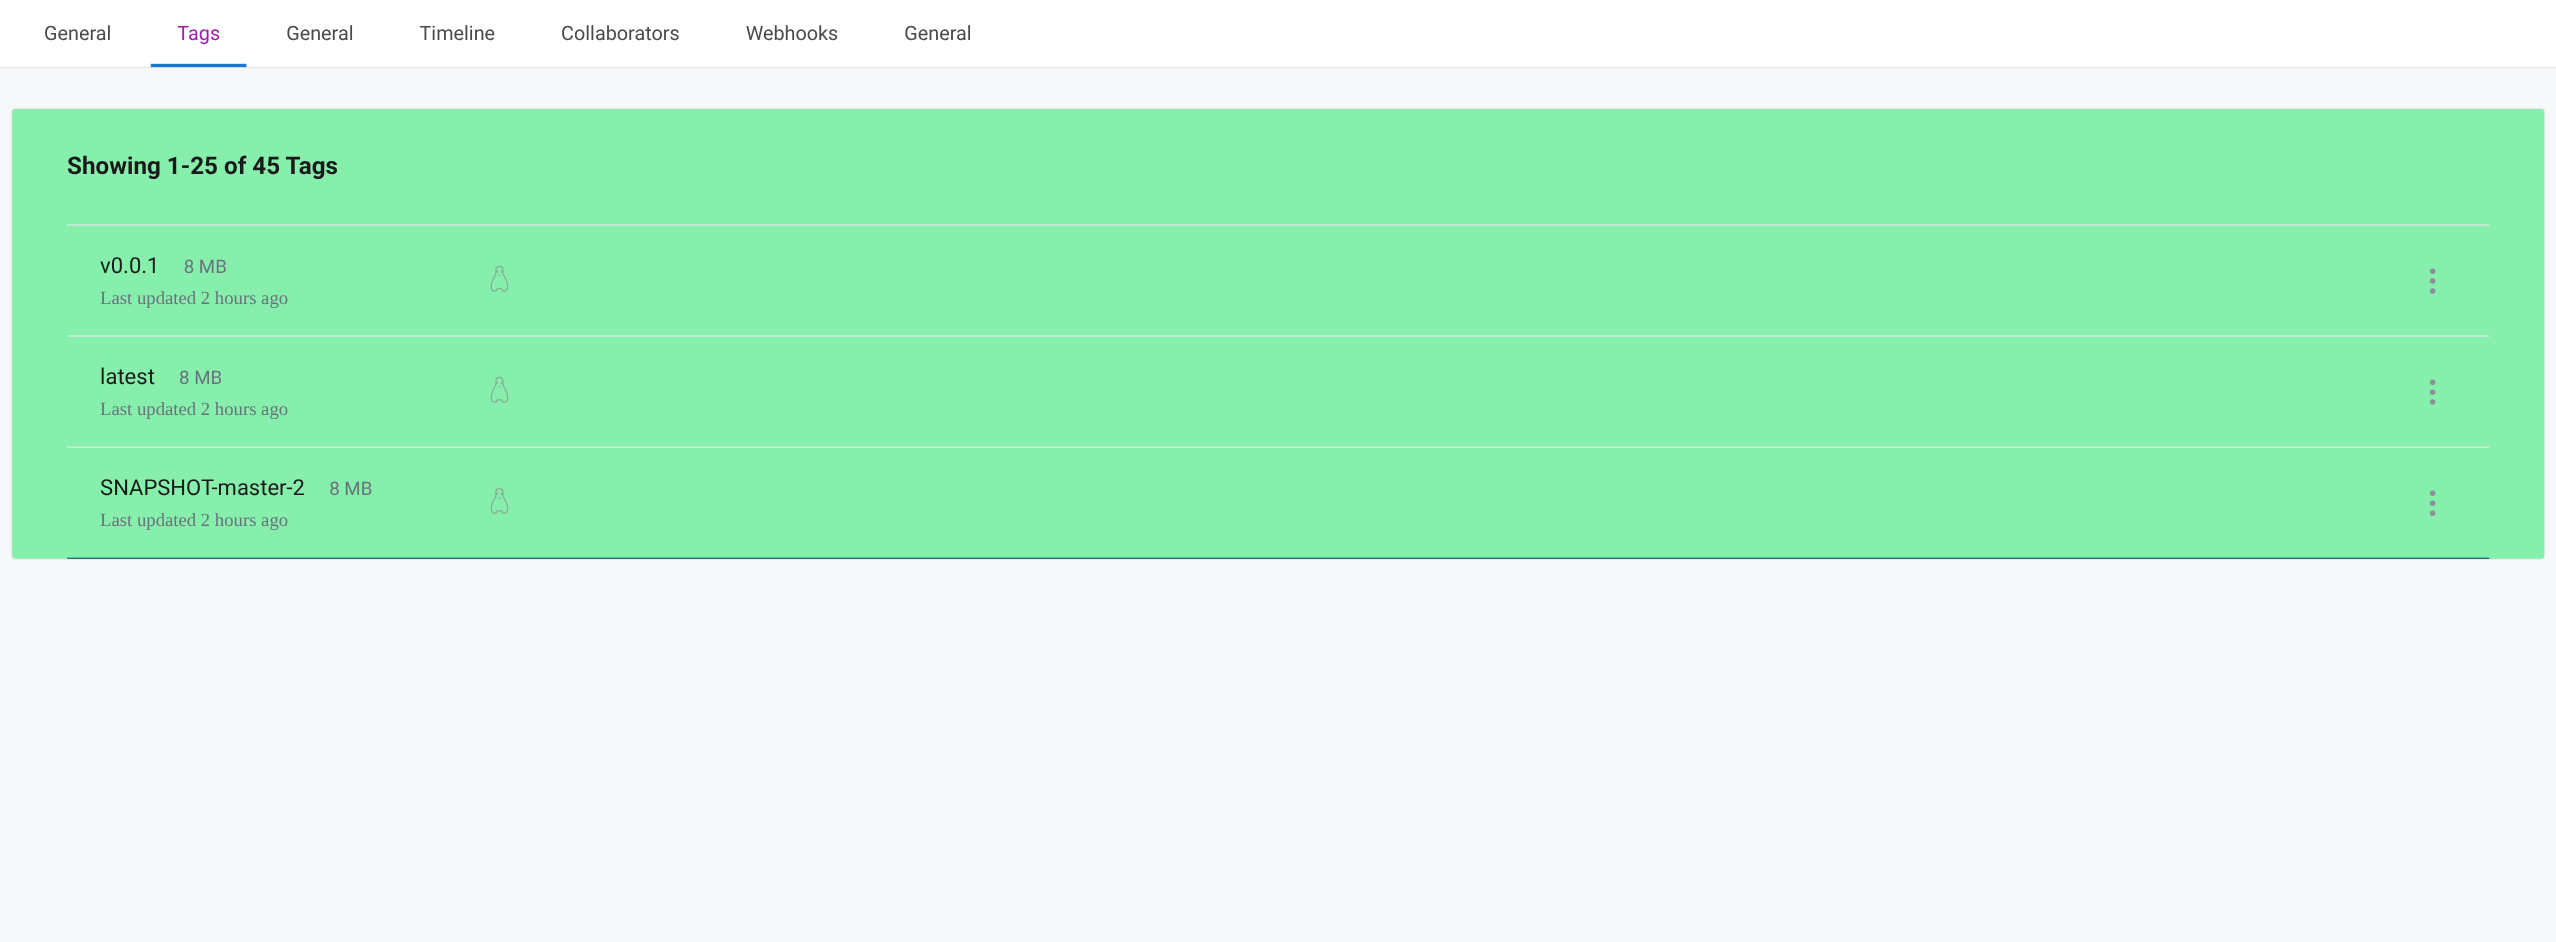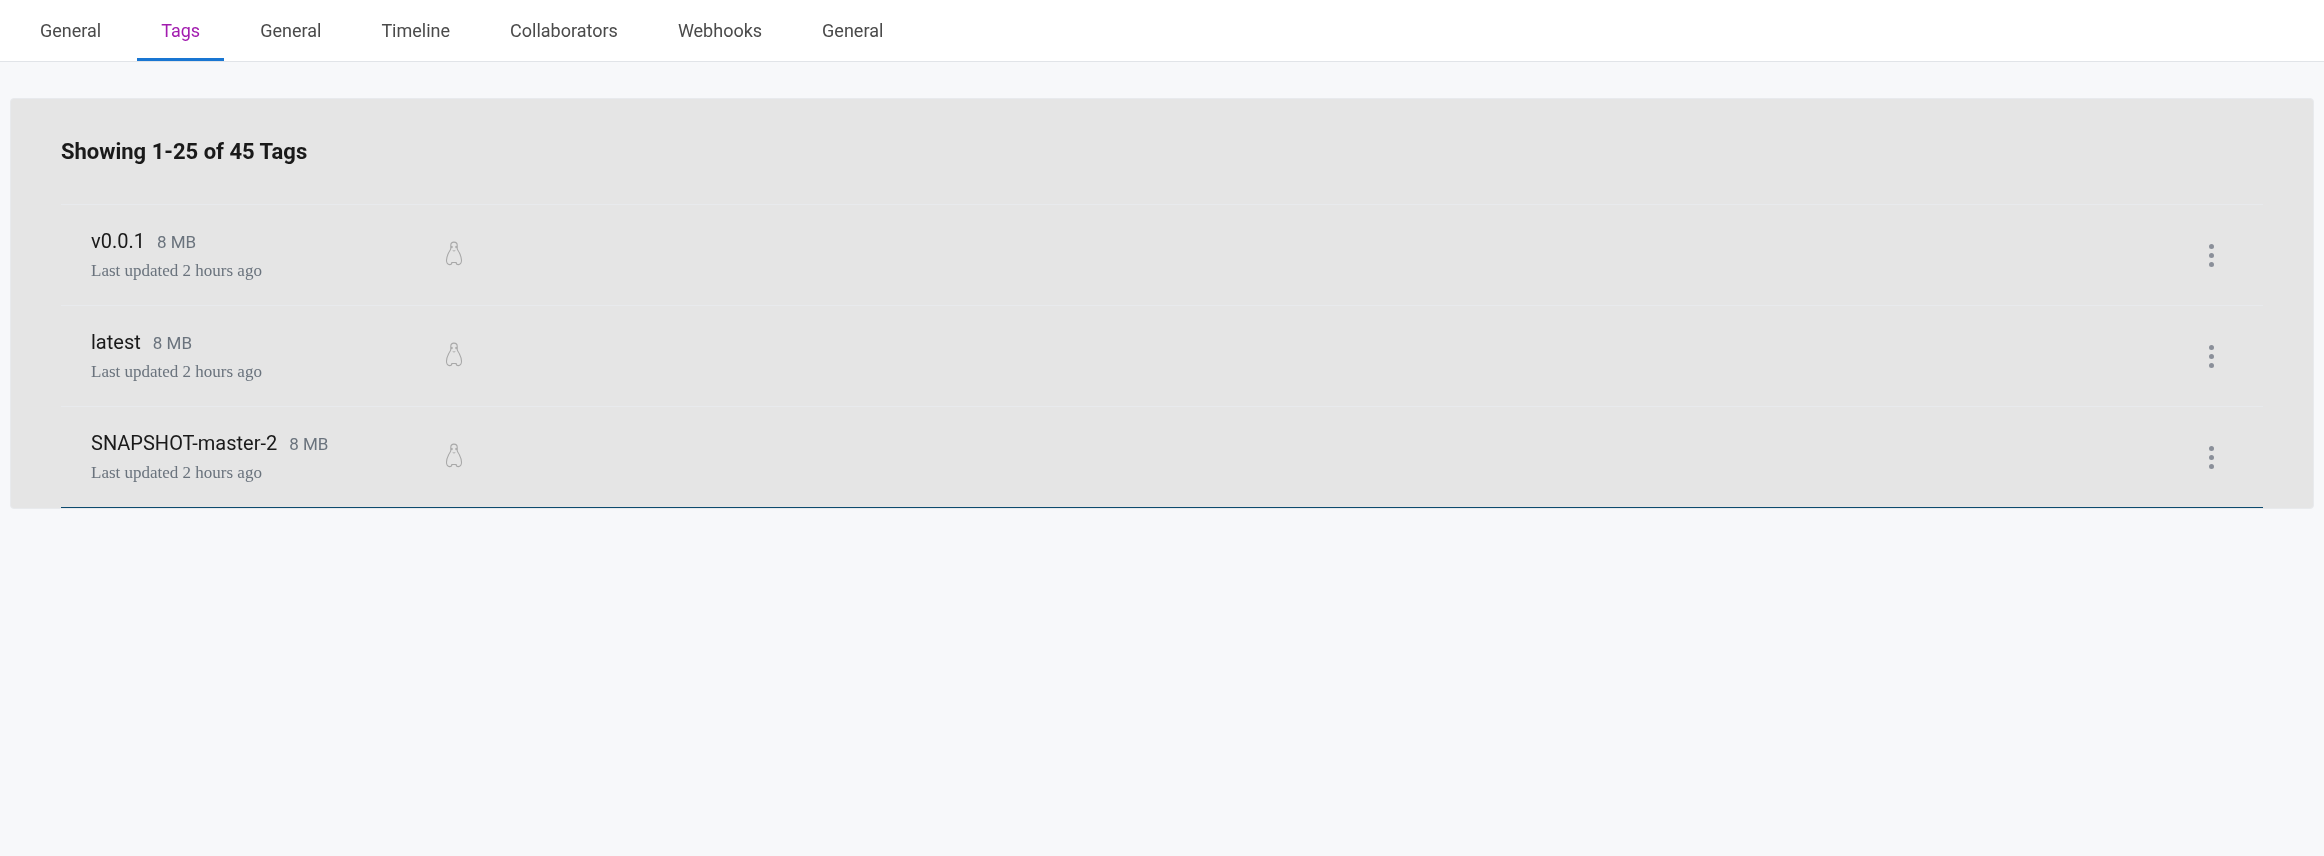--- a/index.html
+++ b/index.html
@@ -35,21 +35,21 @@
       left: -24px;
       right: -24px;
       bottom: 0;
       height: 3px;
       background: #1976d2;
     }
     .content-area {
       padding: 36px 10px 0 10px;
     }
     .card {
-      background: #e5e5e5;
+      background: #86efac;
       border: 1px solid #e8eaed;
       border-radius: 4px;
       padding: 40px 50px 0 50px;
     }
     .heading {
       font-size: 22px;
       font-weight: 700;
       color: #1a1a1a;
       margin-bottom: 40px;
     }
@@ -62,20 +62,21 @@
     .tag-row:last-child {
       border-bottom: 1px solid #0c4a6e;
     }
     .tag-info {
       flex: 0 0 380px;
       padding-left: 30px;
     }
     .tag-name-line {
       display: flex;
       align-items: baseline;
+      gap: 10px;
       margin-bottom: 8px;
     }
     .tag-name {
       font-size: 20px;
       color: #1a1a1a;
     }
     .tag-size {
       font-size: 17px;
       color: #6a737d;
       margin-left: 12px;

